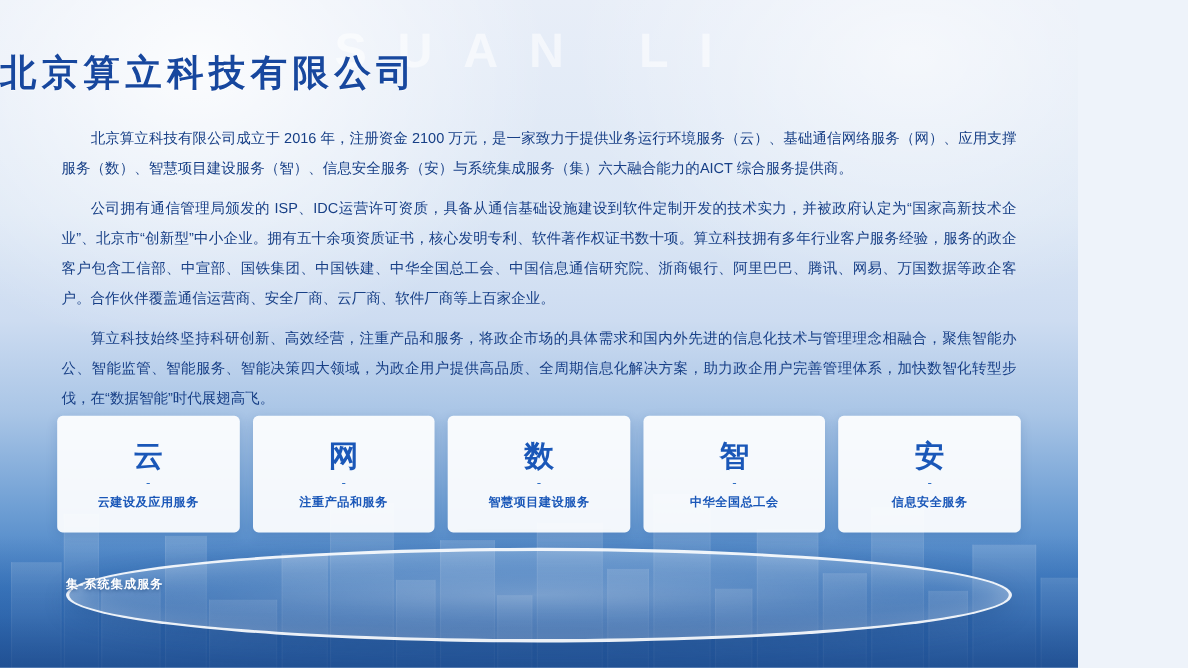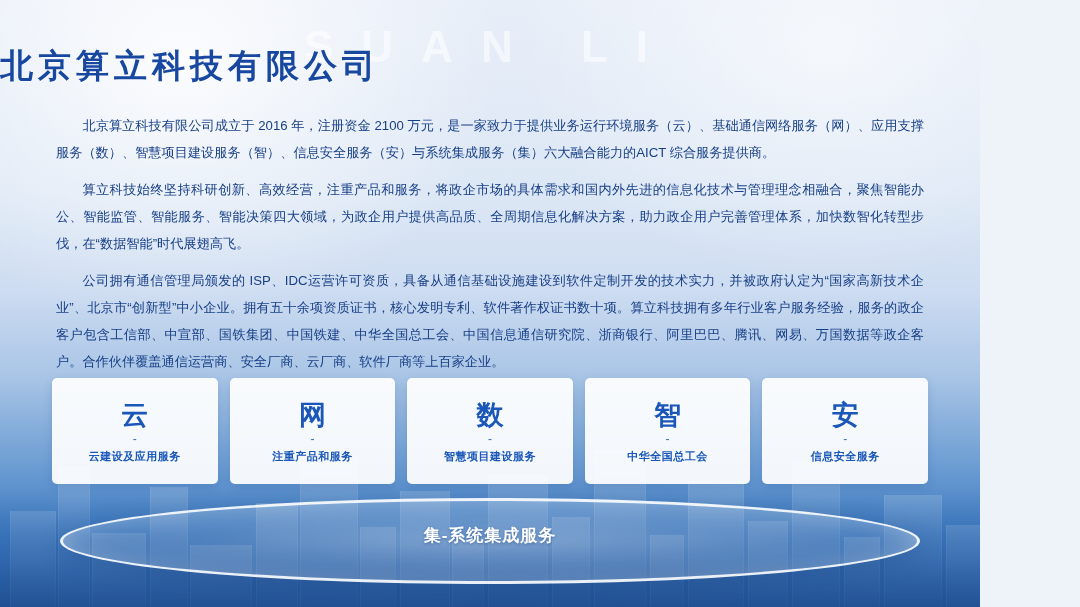--- a/index.html
+++ b/index.html
@@ -155,22 +155,22 @@
     inset: 0;
     border-radius: 50%;
     border: 3px solid rgba(255,255,255,0.9);
     background: radial-gradient(ellipse at center, rgba(255,255,255,0.30), rgba(255,255,255,0.05) 70%, rgba(255,255,255,0.0));
     box-shadow: 0 6px 22px rgba(20,60,120,0.25), inset 0 0 26px rgba(255,255,255,0.35);
   }
   .base .base-label {
     position: absolute;
     top: 26px;
     left: 0; right: 0;
-    text-align: center;
-    font-size: 17px;
+    text-align: left;
+    font-size: 11px;
     font-weight: 700;
     color: #ffffff;
     letter-spacing: 1px;
     text-shadow: 0 1px 3px rgba(20,60,120,0.5);
   }
 </style>
 </head>
 <body>
 
 <div class="slide">
@@ -203,22 +203,22 @@
     <div class="blk" style="left:1050px;width:30px;  height:92px;"></div>
   </div>
   <div class="bottom-haze"></div>
 
   <div class="watermark">SUAN LI</div>
 
   <div class="title">北京算立科技有限公司</div>
 
   <div class="body-copy">
     <p>北京算立科技有限公司成立于 2016 年，注册资金 2100 万元，是一家致力于提供业务运行环境服务（云）、基础通信网络服务（网）、应用支撑服务（数）、智慧项目建设服务（智）、信息安全服务（安）与系统集成服务（集）六大融合能力的AICT 综合服务提供商。</p>
+    <p>公司拥有通信管理局颁发的 ISP、IDC运营许可资质，具备从通信基础设施建设到软件定制开发的技术实力，并被政府认定为“国家高新技术企业”、北京市“创新型”中小企业。拥有五十余项资质证书，核心发明专利、软件著作权证书数十项。算立科技拥有多年行业客户服务经验，服务的政企客户包含工信部、中宣部、国铁集团、中国铁建、中华全国总工会、中国信息通信研究院、浙商银行、阿里巴巴、腾讯、网易、万国数据等政企客户。合作伙伴覆盖通信运营商、安全厂商、云厂商、软件厂商等上百家企业。</p>
     <p>算立科技始终坚持科研创新、高效经营，注重产品和服务，将政企市场的具体需求和国内外先进的信息化技术与管理理念相融合，聚焦智能办公、智能监管、智能服务、智能决策四大领域，为政企用户提供高品质、全周期信息化解决方案，助力政企用户完善管理体系，加快数智化转型步伐，在“数据智能”时代展翅高飞。</p>
-    <p>公司拥有通信管理局颁发的 ISP、IDC运营许可资质，具备从通信基础设施建设到软件定制开发的技术实力，并被政府认定为“国家高新技术企业”、北京市“创新型”中小企业。拥有五十余项资质证书，核心发明专利、软件著作权证书数十项。算立科技拥有多年行业客户服务经验，服务的政企客户包含工信部、中宣部、国铁集团、中国铁建、中华全国总工会、中国信息通信研究院、浙商银行、阿里巴巴、腾讯、网易、万国数据等政企客户。合作伙伴覆盖通信运营商、安全厂商、云厂商、软件厂商等上百家企业。</p>
   </div>
 
   <div class="cards">
 
     <div class="card">
       <div class="big">云</div>
       <div class="dash">-</div>
       <div class="sub">云建设及应用服务</div>
     </div>
 

